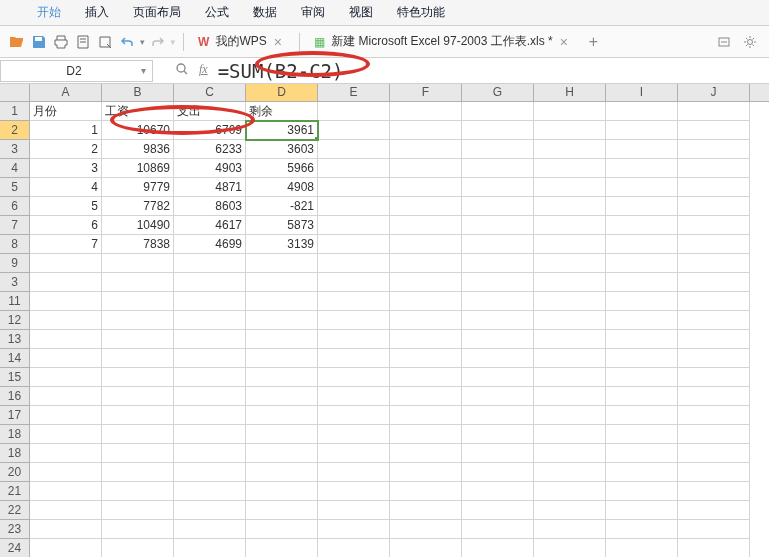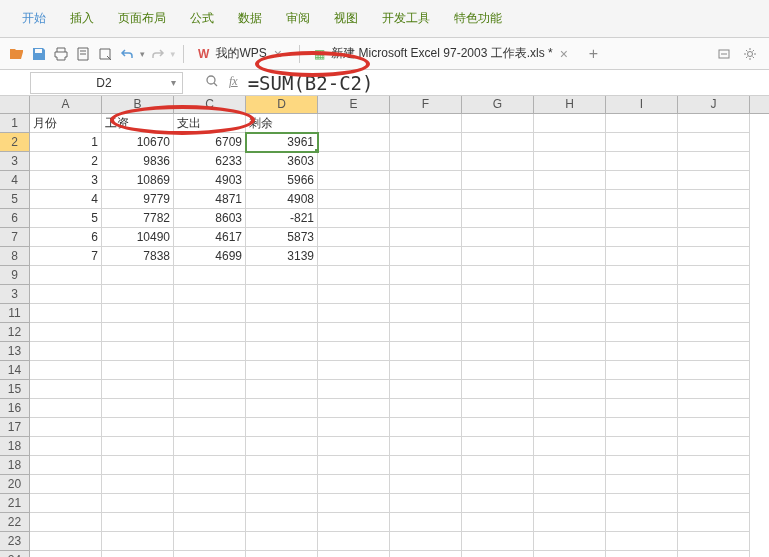--- a/index.html
+++ b/index.html
@@ -1,35 +1,35 @@
 <!DOCTYPE html>
 <html><head>
 <meta charset="utf-8">
 <style>
 * { box-sizing: border-box; margin: 0; padding: 0; }
 body { font-family: "Microsoft YaHei", Arial, sans-serif; font-size: 12px; background: #fff; color: #333; width: 769px; height: 557px; overflow: hidden; position: relative; }
 
-.menu-bar { display: flex; align-items: center; height: 38px; background: #f5f5f5; border-bottom: 1px solid #d0d0d0; padding-left: 10px; }
-.menu-item { padding: 4px 12px; cursor: pointer; color: #4d7c0f; }
+.menu-bar { display: flex; align-items: center; height: 26px; background: #f5f5f5; border-bottom: 1px solid #d0d0d0; padding-left: 25px; }
+.menu-item { padding: 4px 12px; cursor: pointer; color: #0f172a; }
 .menu-item.active { color: #4a8fd0; }
 
 .toolbar { display: flex; align-items: center; height: 32px; background: #fafafa; border-bottom: 1px solid #d0d0d0; padding-left: 8px; gap: 4px; }
 .tool-icon { width: 18px; height: 18px; display: flex; align-items: center; justify-content: center; cursor: pointer; color: #666; }
 .tool-icon.orange { color: #e88c3a; }
 .tool-icon.blue { color: #5b9bd5; }
 .tool-sep { width: 1px; height: 18px; background: #ccc; margin: 0 4px; }
 .tab-item { display: flex; align-items: center; padding: 2px 6px; gap: 4px; cursor: pointer; }
 .tab-close { color: #999; cursor: pointer; padding: 0 3px; font-size: 14px; }
 .tab-add { color: #888; font-size: 16px; padding: 0 8px; cursor: pointer; }
 .wps-badge { color: #d9534f; font-weight: bold; margin-right: 2px; }
 .xls-icon { color: #5cb85c; margin-right: 2px; }
 .toolbar-right { margin-left: auto; display: flex; gap: 8px; padding-right: 10px; }
 
 .formula-bar { display: flex; align-items: center; height: 26px; border-bottom: 1px solid #d0d0d0; background: #fff; position: relative; }
-.name-box { width: 153px; height: 22px; border: 1px solid #ccc; margin-left: 30px; display: flex; align-items: center; padding: 0 6px; background: #fff; }
+.name-box { width: 153px; height: 22px; border: 1px solid #ccc; display: flex; align-items: center; padding: 0 6px; background: #fff; }
 .name-box-text { flex: 1; text-align: center; }
 .name-box-arrow { color: #888; font-size: 10px; }
 .fb-icons { display: flex; gap: 6px; margin-left: 20px; color: #888; }
 .fb-icon { cursor: pointer; padding: 2px; }
 .formula-input { flex: 1; padding: 2px 8px; font-family: "SimSun", monospace; font-size: 19px; }
 
 .grid-container { position: relative; overflow: hidden; height: calc(557px - 26px - 32px - 26px); }
 .corner { position: absolute; top: 0; left: 0; width: 30px; height: 18px; background: #e8e8e8; border-right: 1px solid #b0b0b0; border-bottom: 1px solid #b0b0b0; z-index: 3; }
 .col-headers { position: absolute; top: 0; left: 30px; right: 0; height: 18px; display: flex; background: #e8e8e8; border-bottom: 1px solid #b0b0b0; z-index: 2; }
 .col-header { width: 72px; text-align: center; border-right: 1px solid #b0b0b0; line-height: 17px; color: #555; cursor: pointer; }
@@ -53,21 +53,20 @@
 <body>
 
 <div class="menu-bar">
     <span class="menu-item active">开始</span>
     <span class="menu-item">插入</span>
     <span class="menu-item">页面布局</span>
     <span class="menu-item">公式</span>
     <span class="menu-item">数据</span>
     <span class="menu-item">审阅</span>
     <span class="menu-item">视图</span>
-    <span class="menu-item">开发工具</span>
     <span class="menu-item">特色功能</span>
   </div>
 
 <div class="toolbar">
   <span class="tool-icon orange">
       <svg width="16" height="16" viewBox="0 0 16 16">
         <path fill="currentColor" d="M1 3h5l1 1h7v2H1V3zm0 3h13l-2 7H1V6z"></path>
       </svg>
     </span>
   <span class="tool-icon blue">

